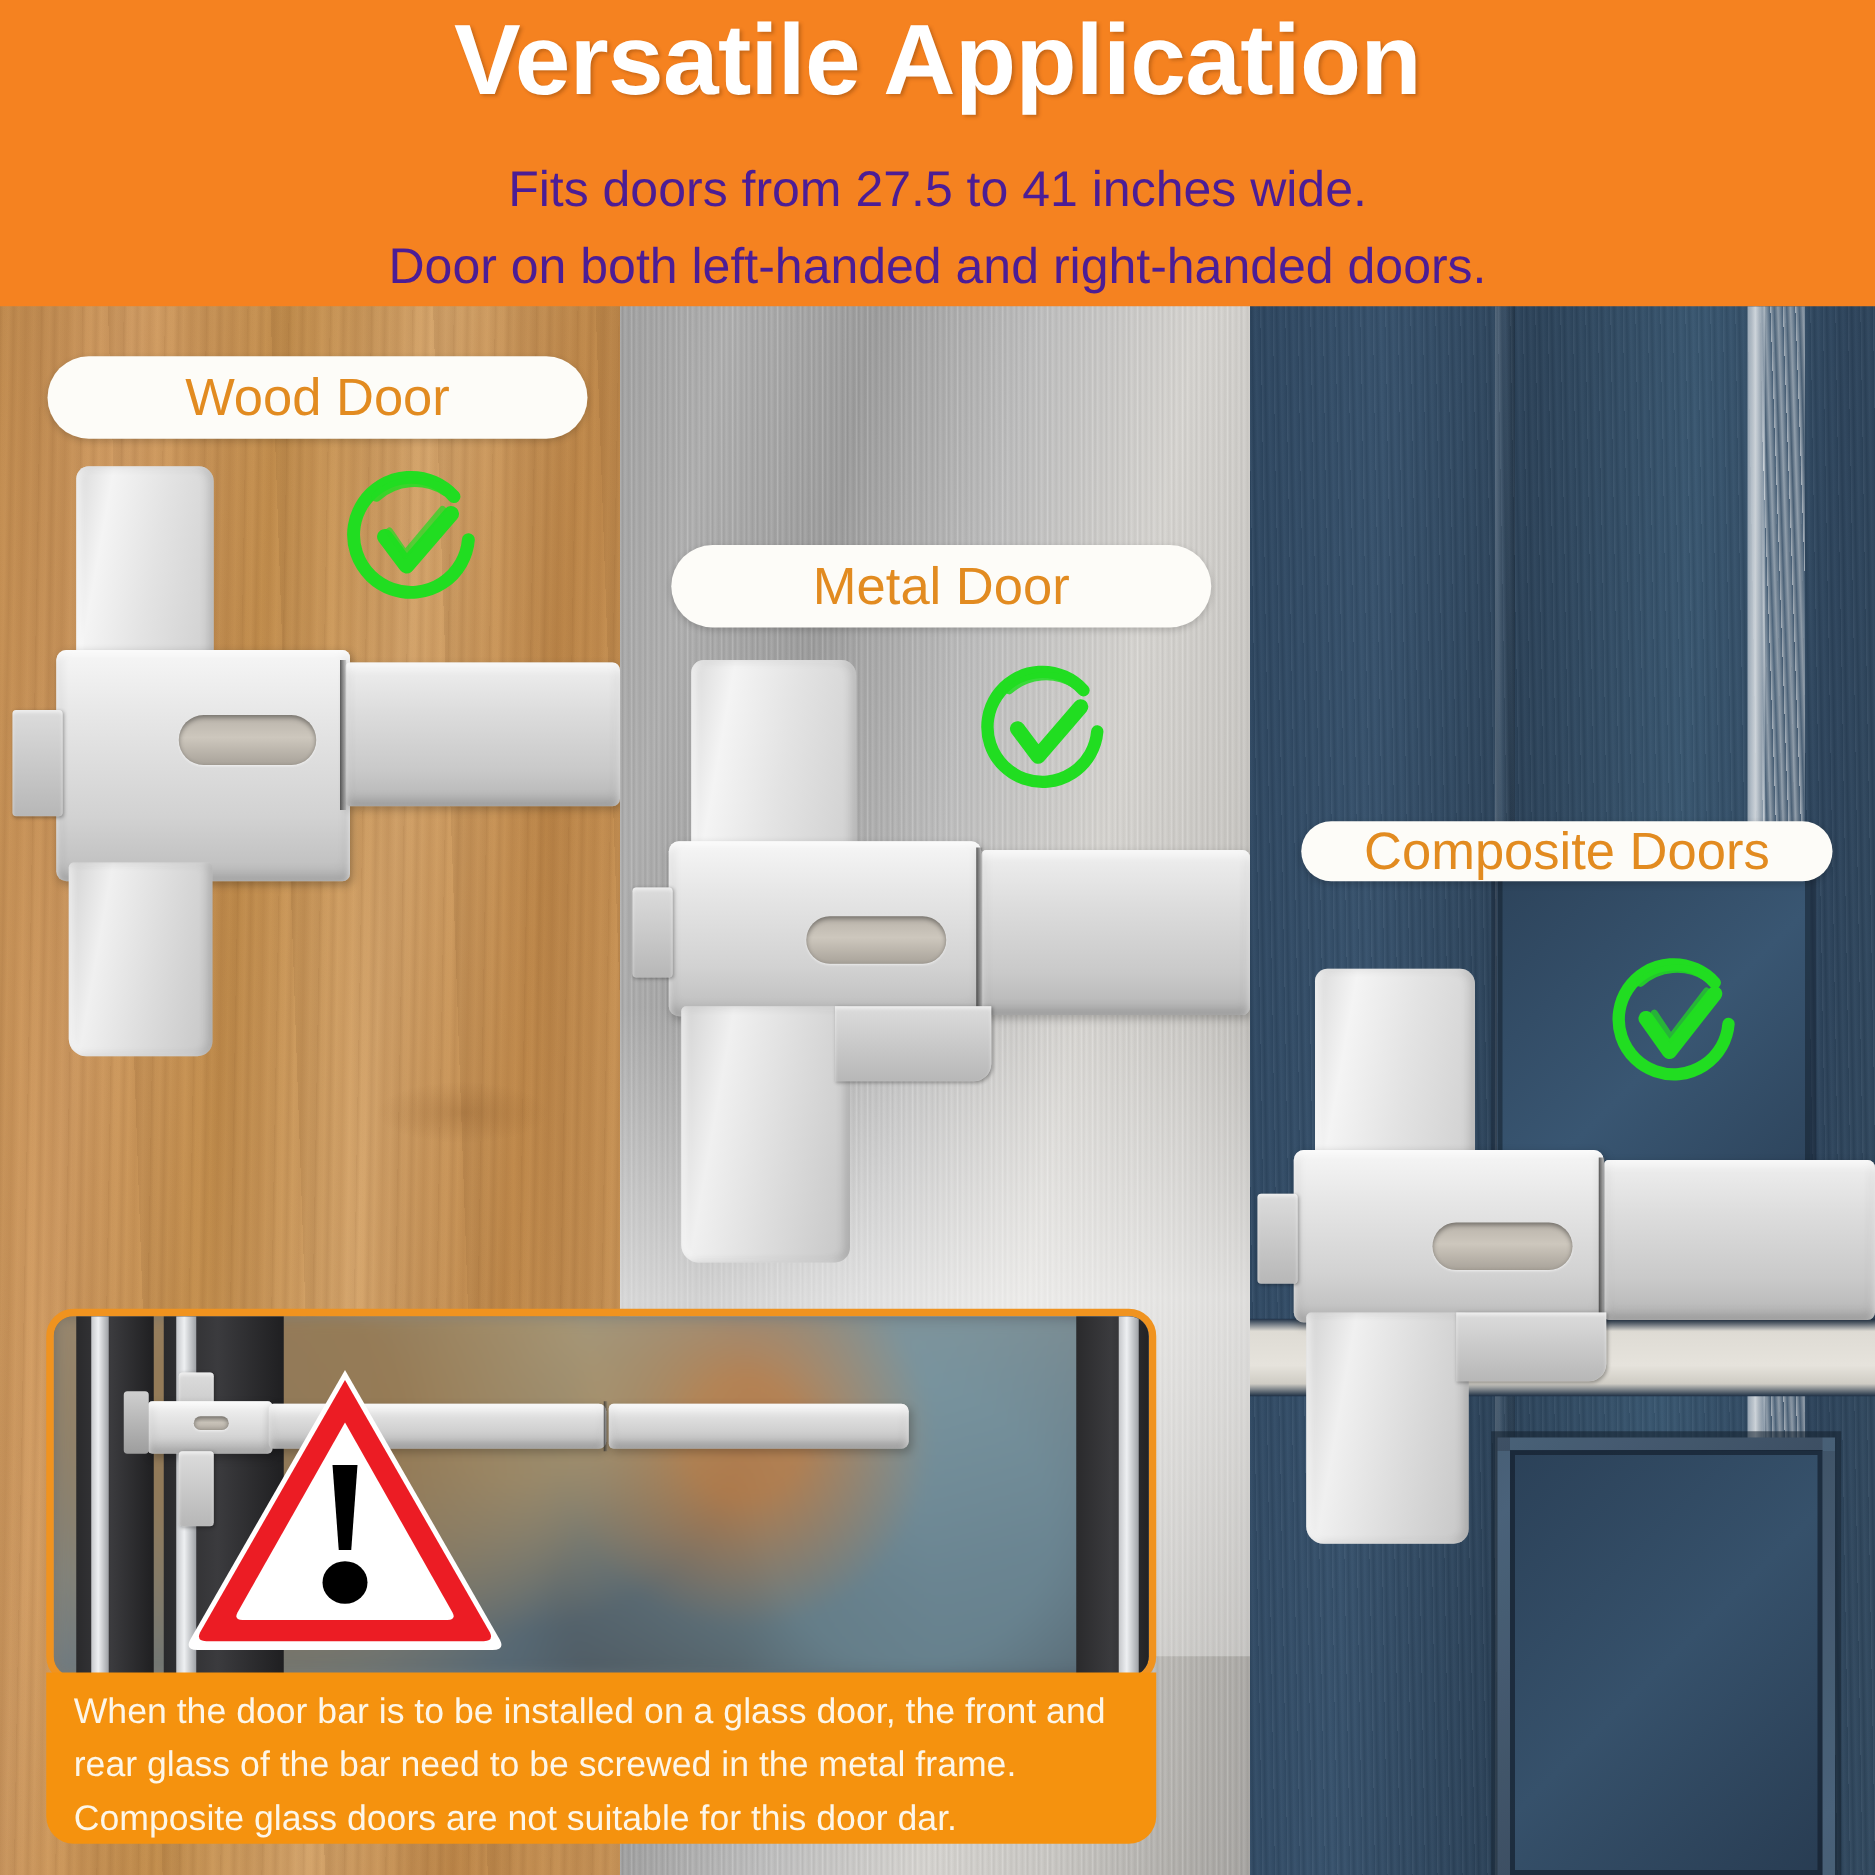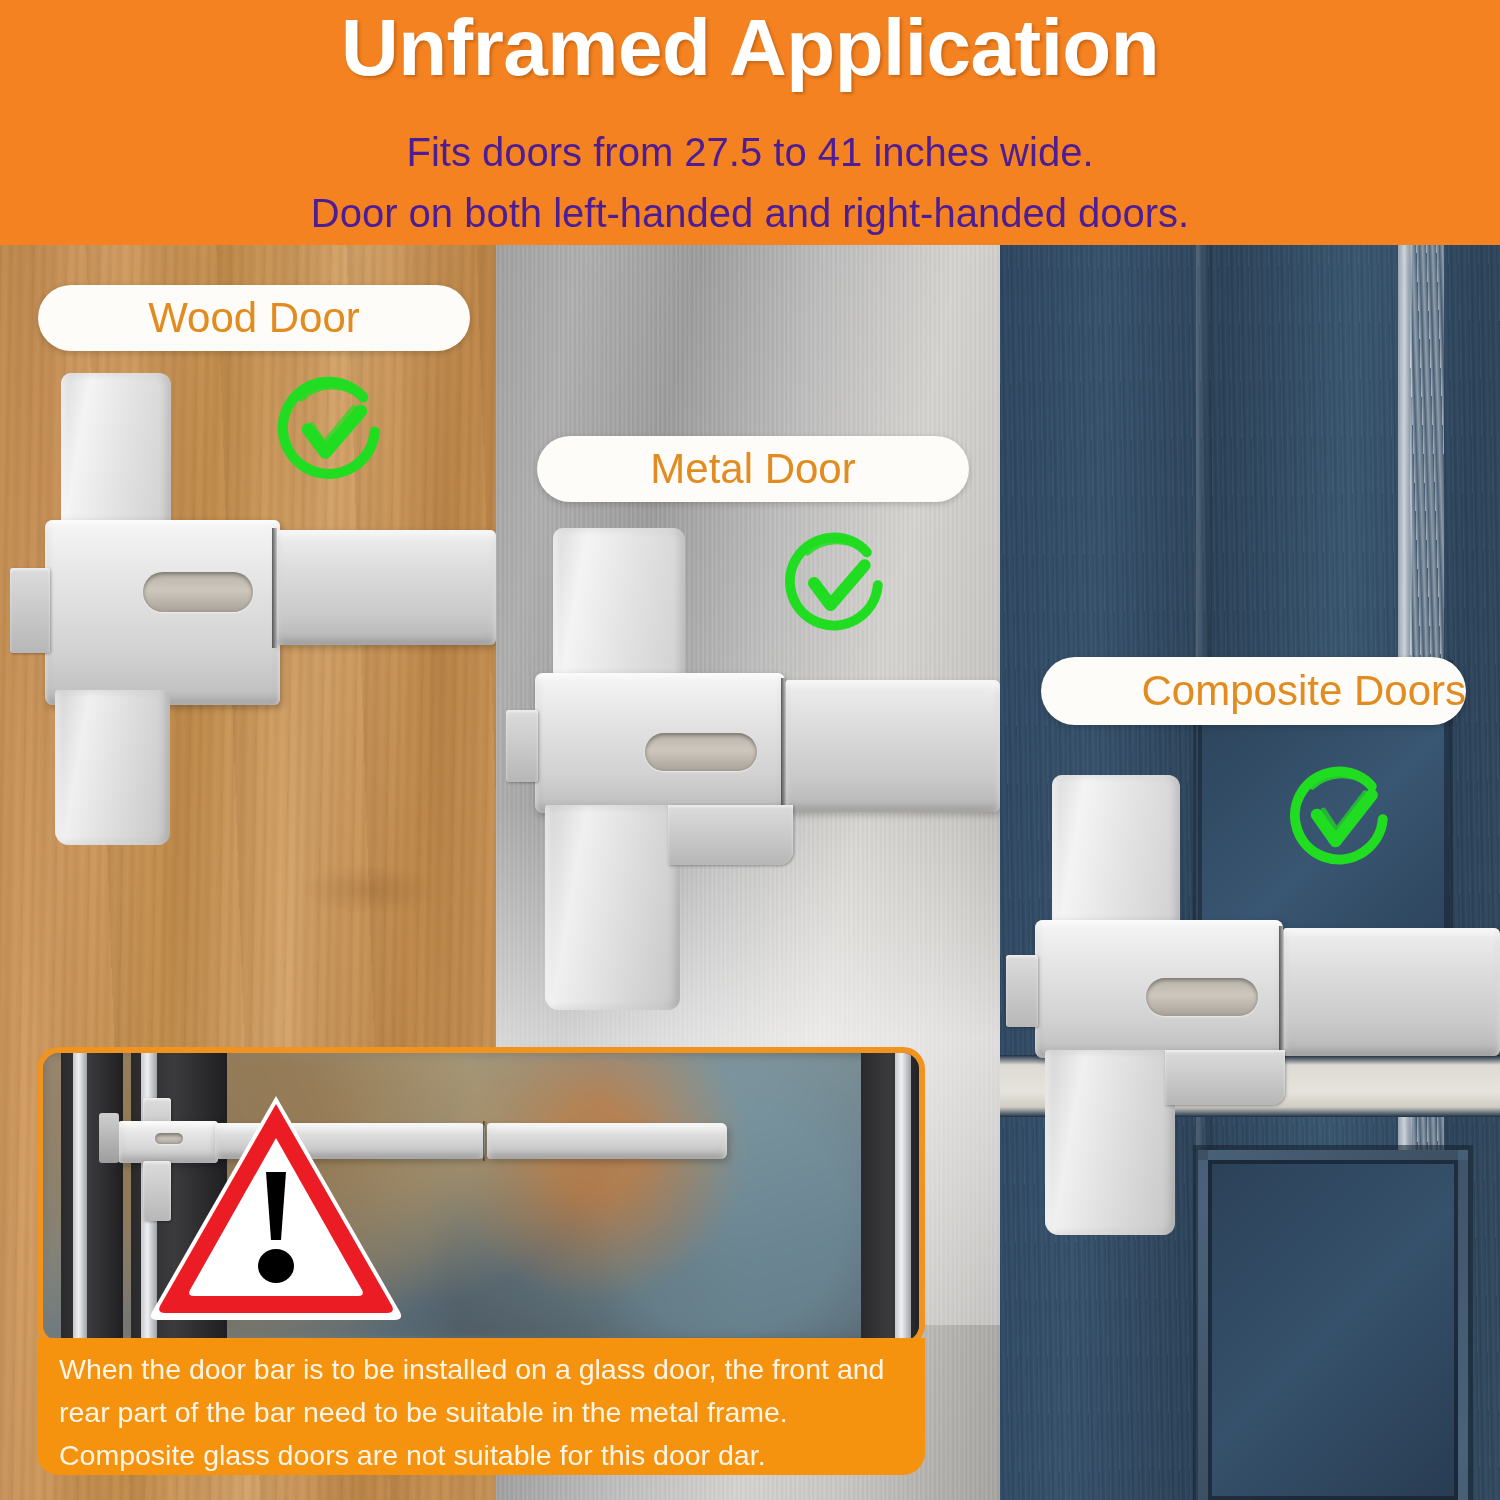--- a/index.html
+++ b/index.html
@@ -175,21 +175,21 @@
     align-items: center;
     justify-content: center;
     color: #e28b20;
     font-weight: normal;
     font-family: "Liberation Sans", sans-serif;
     box-shadow: 0 2px 6px rgba(0,0,0,0.18);
     white-space: nowrap;
   }
   #pill-wood      { left: 38px;   top: 285px; width: 432px; height: 66px;  font-size: 42px; }
   #pill-metal     { left: 537px;  top: 436px; width: 432px; height: 66px;  font-size: 42px; text-align: center; }
-  #pill-composite { left: 1041px; top: 657px; width: 425px; height: 68px;  font-size: 42px; justify-content: flex-end; }
+  #pill-composite { left: 1041px; top: 657px; width: 425px; height: 48px;  font-size: 42px; }
 
   
   .check-mark { position: absolute; }
 
   
   .bar-unit { position: absolute; }
 
   .bar-vert-top {
     position: absolute;
     background: linear-gradient(100deg, #d9d9d9 0%, #f4f4f4 22%, #e3e3e3 55%, #cfcfcf 100%);
@@ -286,21 +286,21 @@
     line-height: 43px;
     font-family: "Liberation Sans", sans-serif;
   }
 </style>
 </head>
 <body>
 
 <div id="stage">
 
   <div id="header">
-    <div id="header-title">Unframed Application</div>
+    <div id="header-title">Versatile Application</div>
     <div id="header-sub1">Fits doors from 27.5 to 41 inches wide.</div>
     <div id="header-sub2">Door on both left-handed and right-handed doors.</div>
   </div>
 
   <div class="panel" id="panel-wood">
     <div class="knot1"></div>
     <div class="knot2"></div>
   </div>
 
   <div class="bar-unit">
@@ -419,17 +419,17 @@
       <path d="M128 6 L252 222 Q256 230 246 230 L10 230 Q0 230 4 222 Z" fill="#ffffff"></path>
       <path d="M128 14 L244 216 Q247 223 239 223 L17 223 Q9 223 12 216 Z" fill="#ec1c24"></path>
       <path d="M128 48 L214 200 Q217 206 210 206 L46 206 Q39 206 42 200 Z" fill="#ffffff"></path>
       <path d="M118 82 L138 82 L133 150 L123 150 Z" fill="#000000"></path>
       <ellipse cx="128" cy="176" rx="18" ry="17" fill="#000000"></ellipse>
     </svg>
   </div>
 
   <div id="warn-text-panel">
     <div>When the door bar is to be installed on a glass door, the front and</div>
-    <div>rear part of the bar need to be suitable in the metal frame.</div>
+    <div>rear glass of the bar need to be screwed in the metal frame.</div>
     <div>Composite glass doors are not suitable for this door dar.</div>
   </div>
 
 </div>
 
 </body></html>

